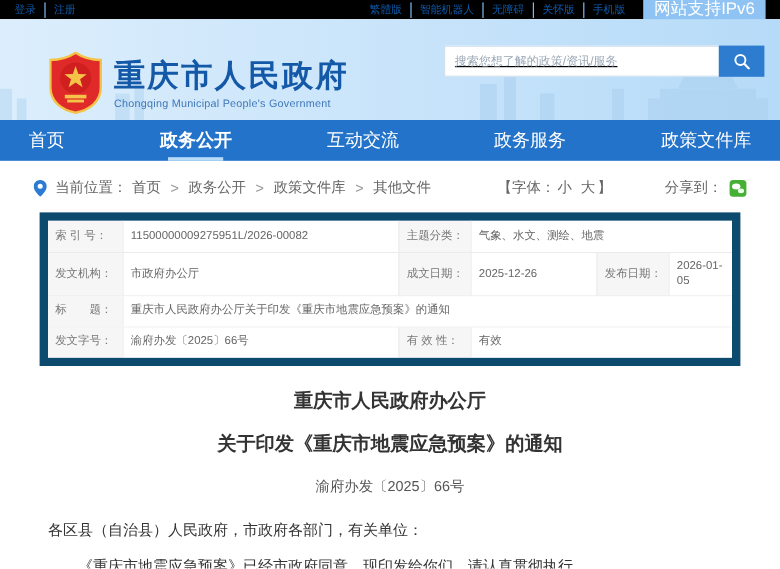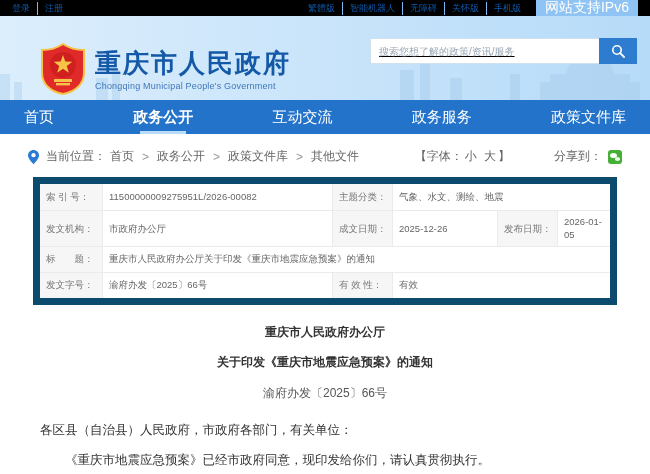--- a/index.html
+++ b/index.html
@@ -53,21 +53,21 @@
   .meta-row:first-child { border-top:none; }
   .meta-row.cols4 { grid-template-columns:62px 230px 60px 1fr; }
   .meta-row.cols6 { grid-template-columns:62px 230px 60px 105px 60px 1fr; }
   .meta-row.cols2 { grid-template-columns:62px 1fr; }
   .meta-cell { display:flex; align-items:center; padding:4px 6px; background:#fff; border-left:1px solid #ebebeb; line-height:1.4; }
   .meta-cell:first-child { border-left:none; }
   .meta-cell.lbl { background:#f6f6f6; color:#777; white-space:nowrap; }
 
   
   .article { margin-top:18px; padding:0 40px; color:#333; }
-  .art-title { text-align:center; font-size:12px; font-weight:bold; color:#333; line-height:1.5; }
+  .art-title { text-align:center; font-size:16px; font-weight:bold; color:#333; line-height:1.5; }
   .art-title.second { margin-top:12px; }
   .art-docno { text-align:center; font-size:12px; color:#555; margin-top:14px; }
   .art-para { font-size:12.5px; line-height:1.6; margin-top:18px; }
   .art-para.indent { text-indent:2em; margin-top:10px; }
 </style>
 </head>
 <body>
 
 <div class="page">
 

